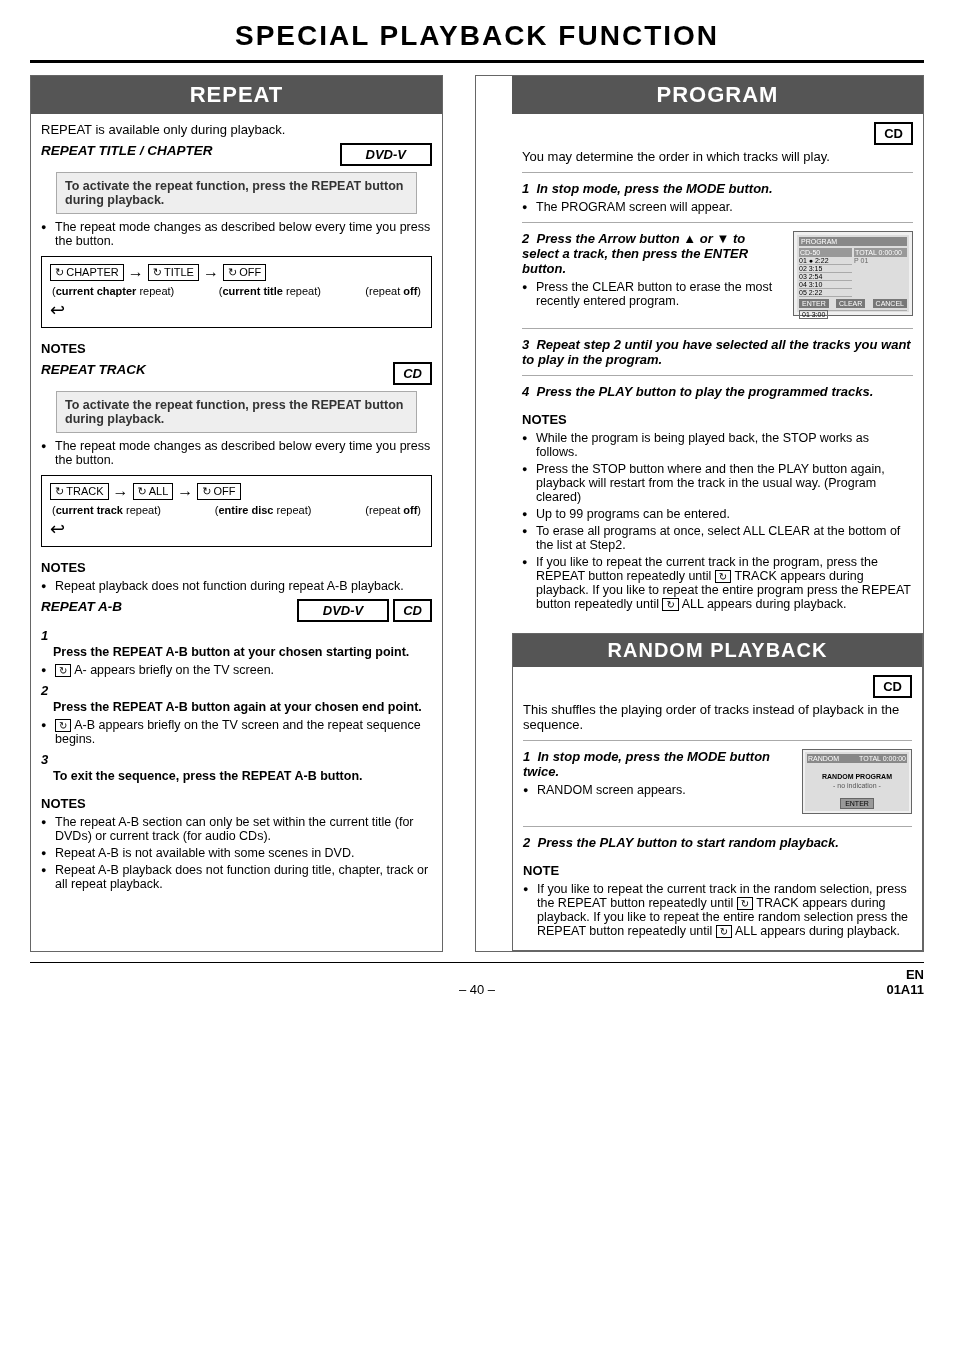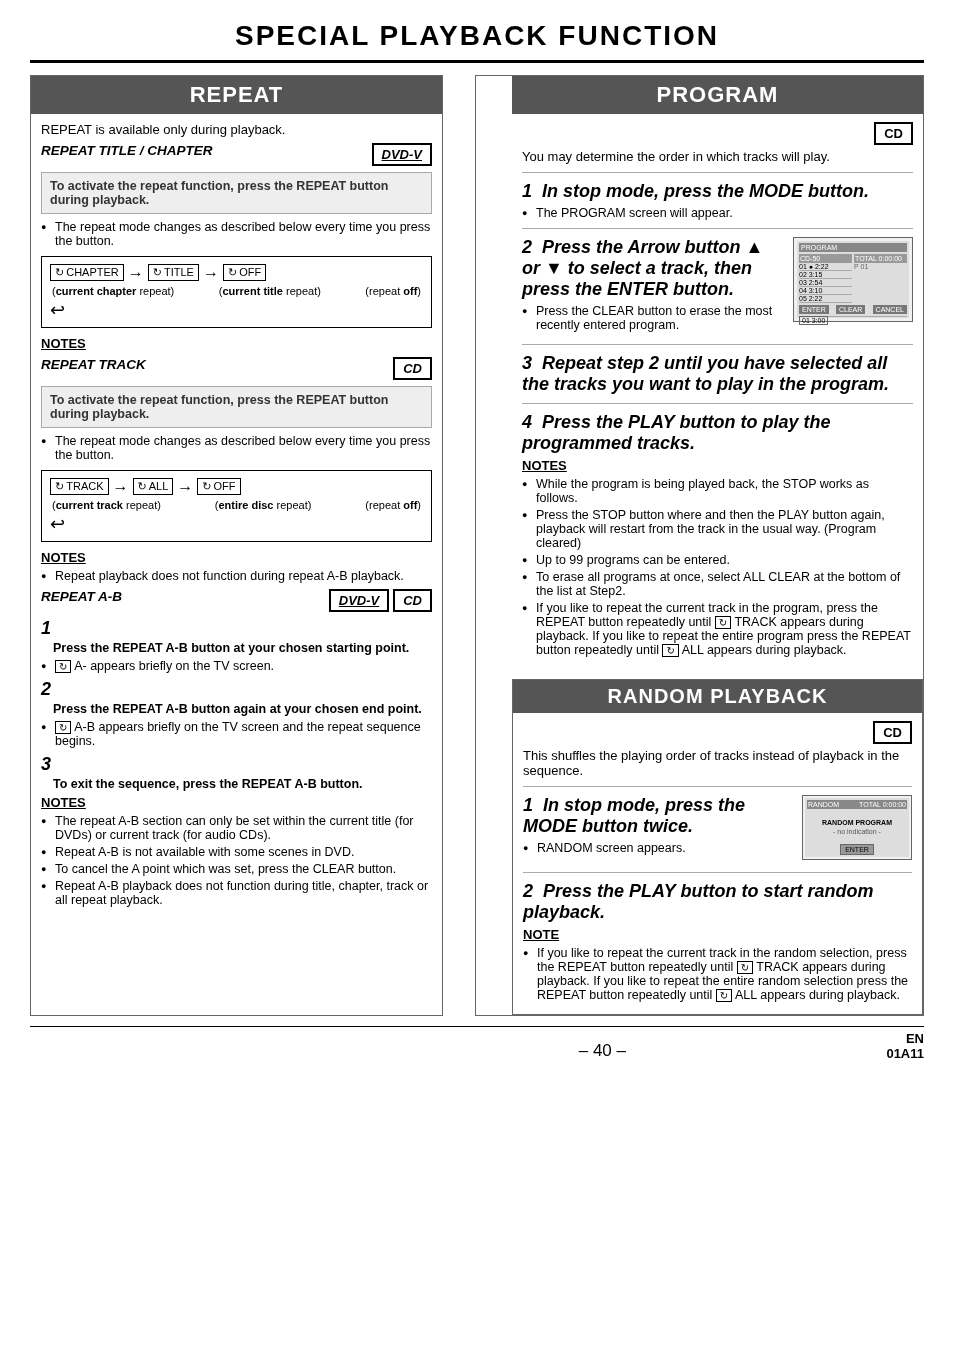--- a/index.html
+++ b/index.html
@@ -49,39 +49,38 @@
     }
     .subsection-title {
       font-style: italic;
       font-weight: bold;
       font-size: 13.5px;
       margin: 6px 0 4px 0;
     }
     .badge {
       border: 2px solid #000;
       display: inline-block;
-      padding: 2px 8px;
+      padding: 2px 24px;
       font-weight: bold;
       font-size: 13px;
       float: right;
-      text-decoration: underline;
     }
     .badge-cd {
       border: 2px solid #000;
       display: inline-block;
       padding: 2px 8px;
       font-weight: bold;
       font-size: 13px;
       float: right;
     }
     .instruction-box {
       background: #eee;
       border: 1px solid #aaa;
       padding: 6px 8px;
-      margin: 6px 0;
+      margin: 6px 15px;
       font-size: 12.5px;
     }
     .instruction-box p {
       font-weight: bold;
       color: #333;
     }
     .bullet-list {
       list-style: none;
       margin: 4px 0;
     }
@@ -94,22 +93,21 @@
     .bullet-list li::before {
       content: "●";
       position: absolute;
       left: 0;
       font-size: 9px;
       top: 2px;
     }
     .notes-title {
       font-weight: bold;
       font-size: 13px;
-      margin: 4px 0 2px 0;
-      text-decoration: underline;
+      margin: 13px 0 2px 0;
     }
     .diagram-box {
       border: 1px solid #000;
       margin: 8px 0;
       padding: 6px 8px;
       font-size: 12px;
       position: relative;
     }
     .diagram-flow {
       display: flex;
@@ -126,21 +124,21 @@
       gap: 2px;
     }
     .arrow {
       font-size: 16px;
       font-weight: bold;
     }
     .step-num {
       font-weight: bold;
       font-style: italic;
       margin: 6px 0 2px 0;
-      font-size: 18px;
+      font-size: 13px;
     }
     .step-desc {
       font-weight: bold;
       font-size: 12.5px;
       margin-left: 12px;
     }
     .clearfix::after {
       content: "";
       display: table;
       clear: both;
@@ -203,22 +201,22 @@
     }
     .bottom-bar {
       display: flex;
       justify-content: space-between;
       align-items: flex-end;
       margin-top: 10px;
       border-top: 1px solid #000;
       padding-top: 4px;
     }
     .page-num {
-      text-align: right;
-      font-size: 17px;
+      text-align: center;
+      font-size: 13px;
     }
     .lang-code {
       font-size: 13px;
       font-weight: bold;
       text-align: right;
     }
     .random-section {
       border: 1px solid #666;
       margin-top: 10px;
     }
@@ -345,21 +343,20 @@
         </li>
       </ul>
 
       <p class="step-num"><em>3</em></p>
       <p class="step-desc bold">To exit the sequence, press the REPEAT A-B button.</p>
 
       <div class="notes-title">NOTES</div>
       <ul class="bullet-list">
         <li>The repeat A-B section can only be set within the current title (for DVDs) or current track (for audio CDs).</li>
         <li>Repeat A-B is not available with some scenes in DVD.</li>
-        <li>To cancel the A point which was set, press the CLEAR button.</li>
         <li>Repeat A-B playback does not function during title, chapter, track or all repeat playback.</li>
       </ul>
     </div>
   </div>
 
   <div class="right-col" style="display:flex; flex-direction:column; gap:0;padding-left:36px;">
 
     <div style="border: none;">
       <div class="section-header">PROGRAM</div>
       <div class="right-inner">

